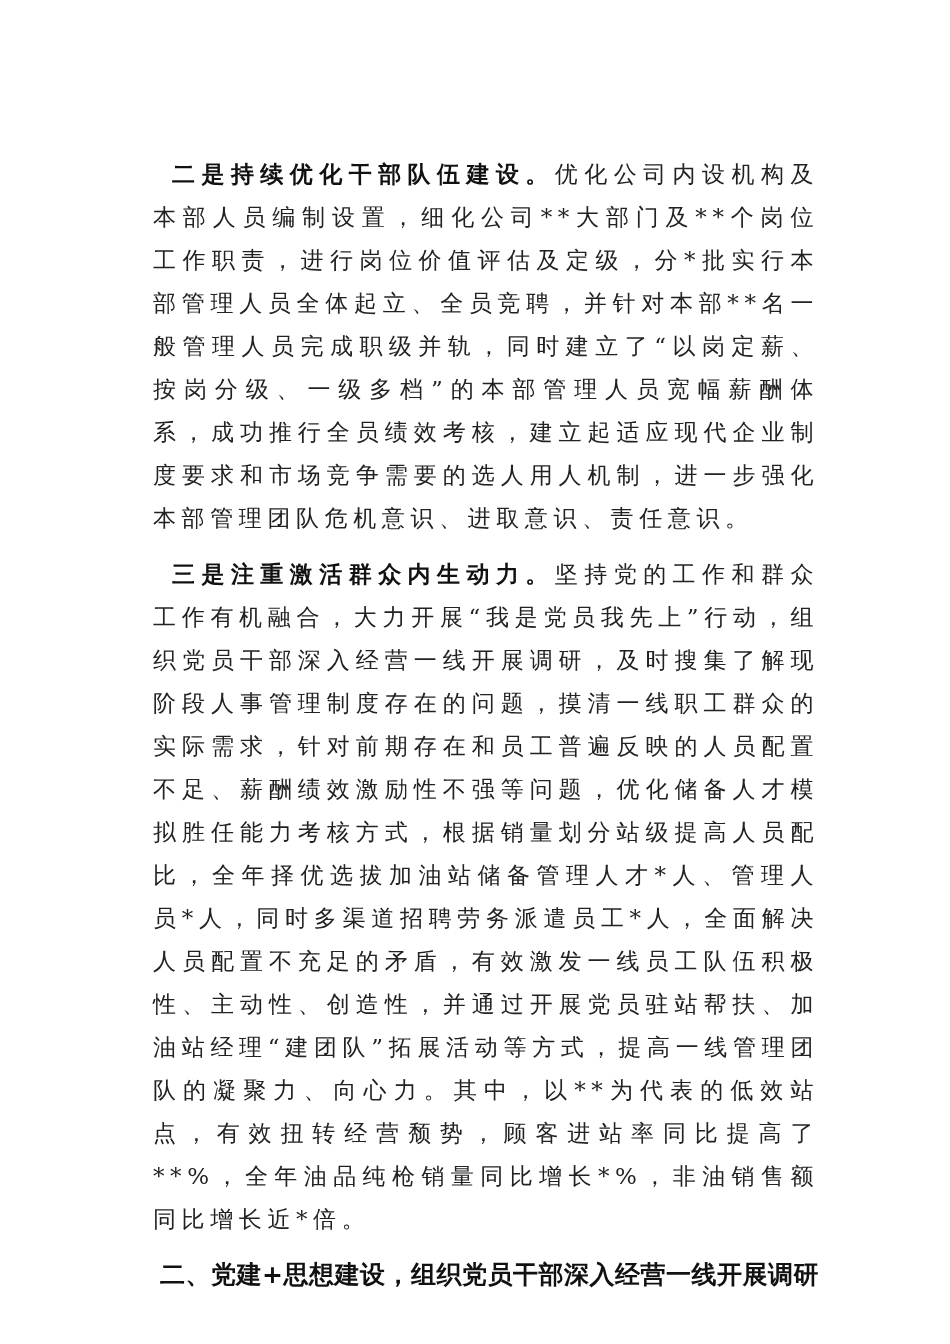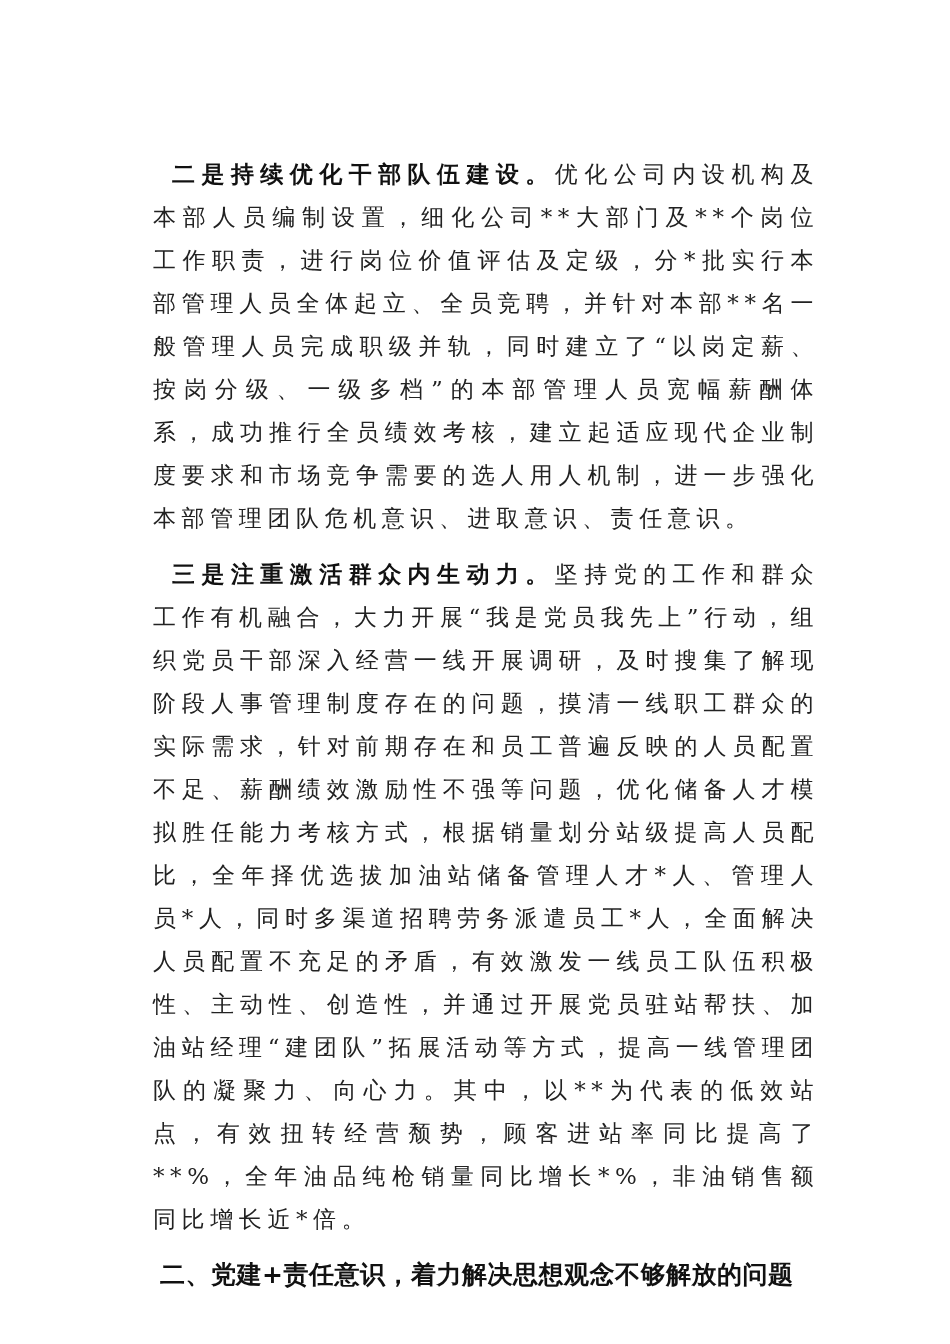--- a/index.html
+++ b/index.html
@@ -46,14 +46,14 @@
       letter-spacing: 0.5px;
       color: #111111;
     }
   </style>
 </head>
 <body>
 
 <div class="page">
   <p class="para"><span class="lead">二是持续优化干部队伍建设。</span><span>优化公司内设机构及本部人员编制设置，细化公司**大部门及**个岗位工作职责，进行岗位价值评估及定级，分*批实行本部管理人员全体起立、全员竞聘，并针对本部**名一般管理人员完成职级并轨，同时建立了“以岗定薪、按岗分级、一级多档”的本部管理人员宽幅薪酬体系，成功推行全员绩效考核，建立起适应现代企业制度要求和市场竞争需要的选人用人机制，进一步强化本部管理团队危机意识、进取意识、责任意识。</span></p>
   <p class="para"><span class="lead">三是注重激活群众内生动力。</span><span>坚持党的工作和群众工作有机融合，大力开展“我是党员我先上”行动，组织党员干部深入经营一线开展调研，及时搜集了解现阶段人事管理制度存在的问题，摸清一线职工群众的实际需求，针对前期存在和员工普遍反映的人员配置不足、薪酬绩效激励性不强等问题，优化储备人才模拟胜任能力考核方式，根据销量划分站级提高人员配比，全年择优选拔加油站储备管理人才*人、管理人员*人，同时多渠道招聘劳务派遣员工*人，全面解决人员配置不充足的矛盾，有效激发一线员工队伍积极性、主动性、创造性，并通过开展党员驻站帮扶、加油站经理“建团队”拓展活动等方式，提高一线管理团队的凝聚力、向心力。其中，以**为代表的低效站点，有效扭转经营颓势，顾客进站率同比提高了**%，全年油品纯枪销量同比增长*%，非油销售额同比增长近*倍。</span></p>
-  <h2 class="heading">二、党建+责任意识，着力解决思想观念不够解放的问题</h2>
+  <h2 class="heading">二、党建+思想建设，组织党员干部深入经营一线开展调研</h2>
 </div>
 
 </body></html>

